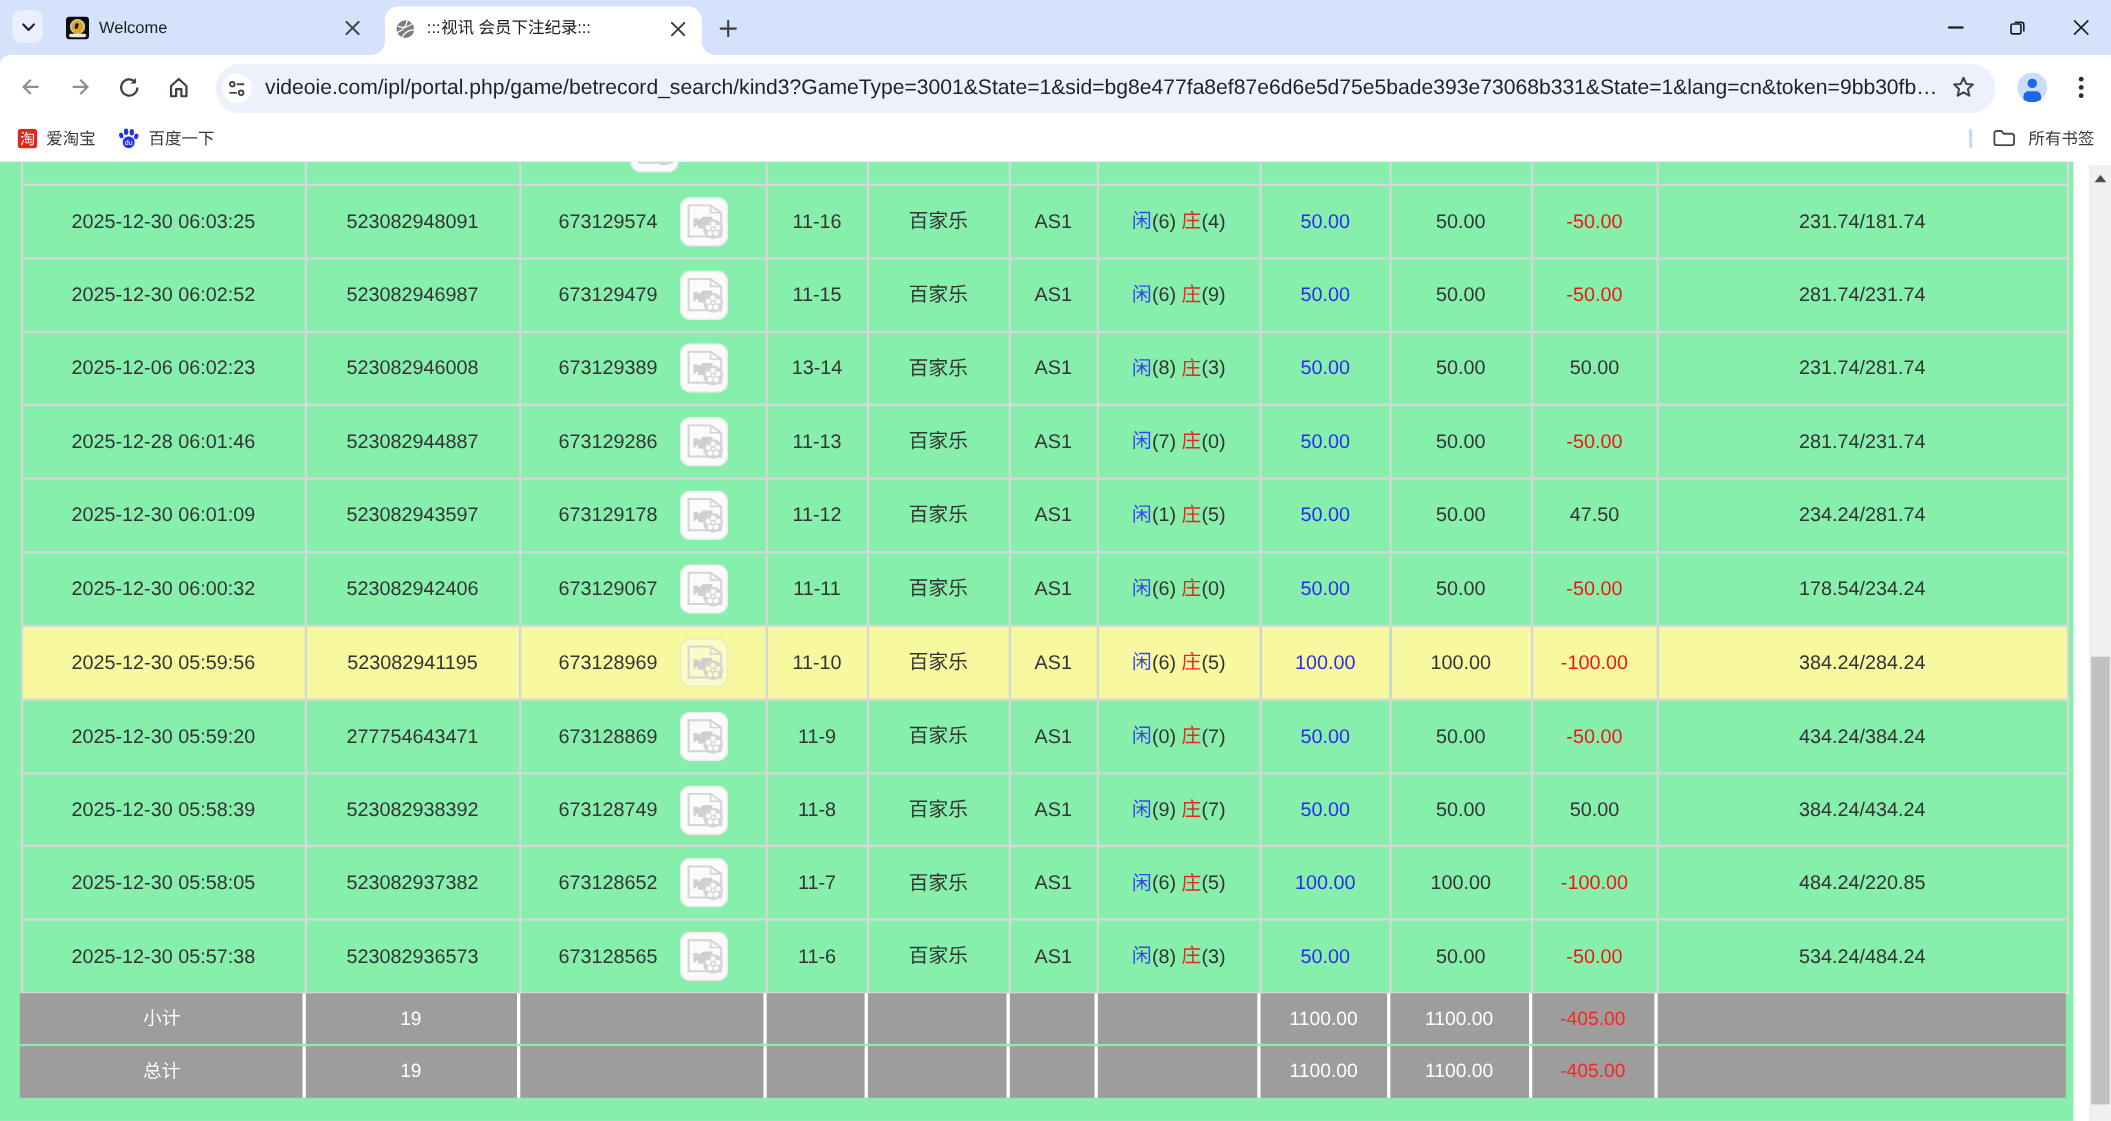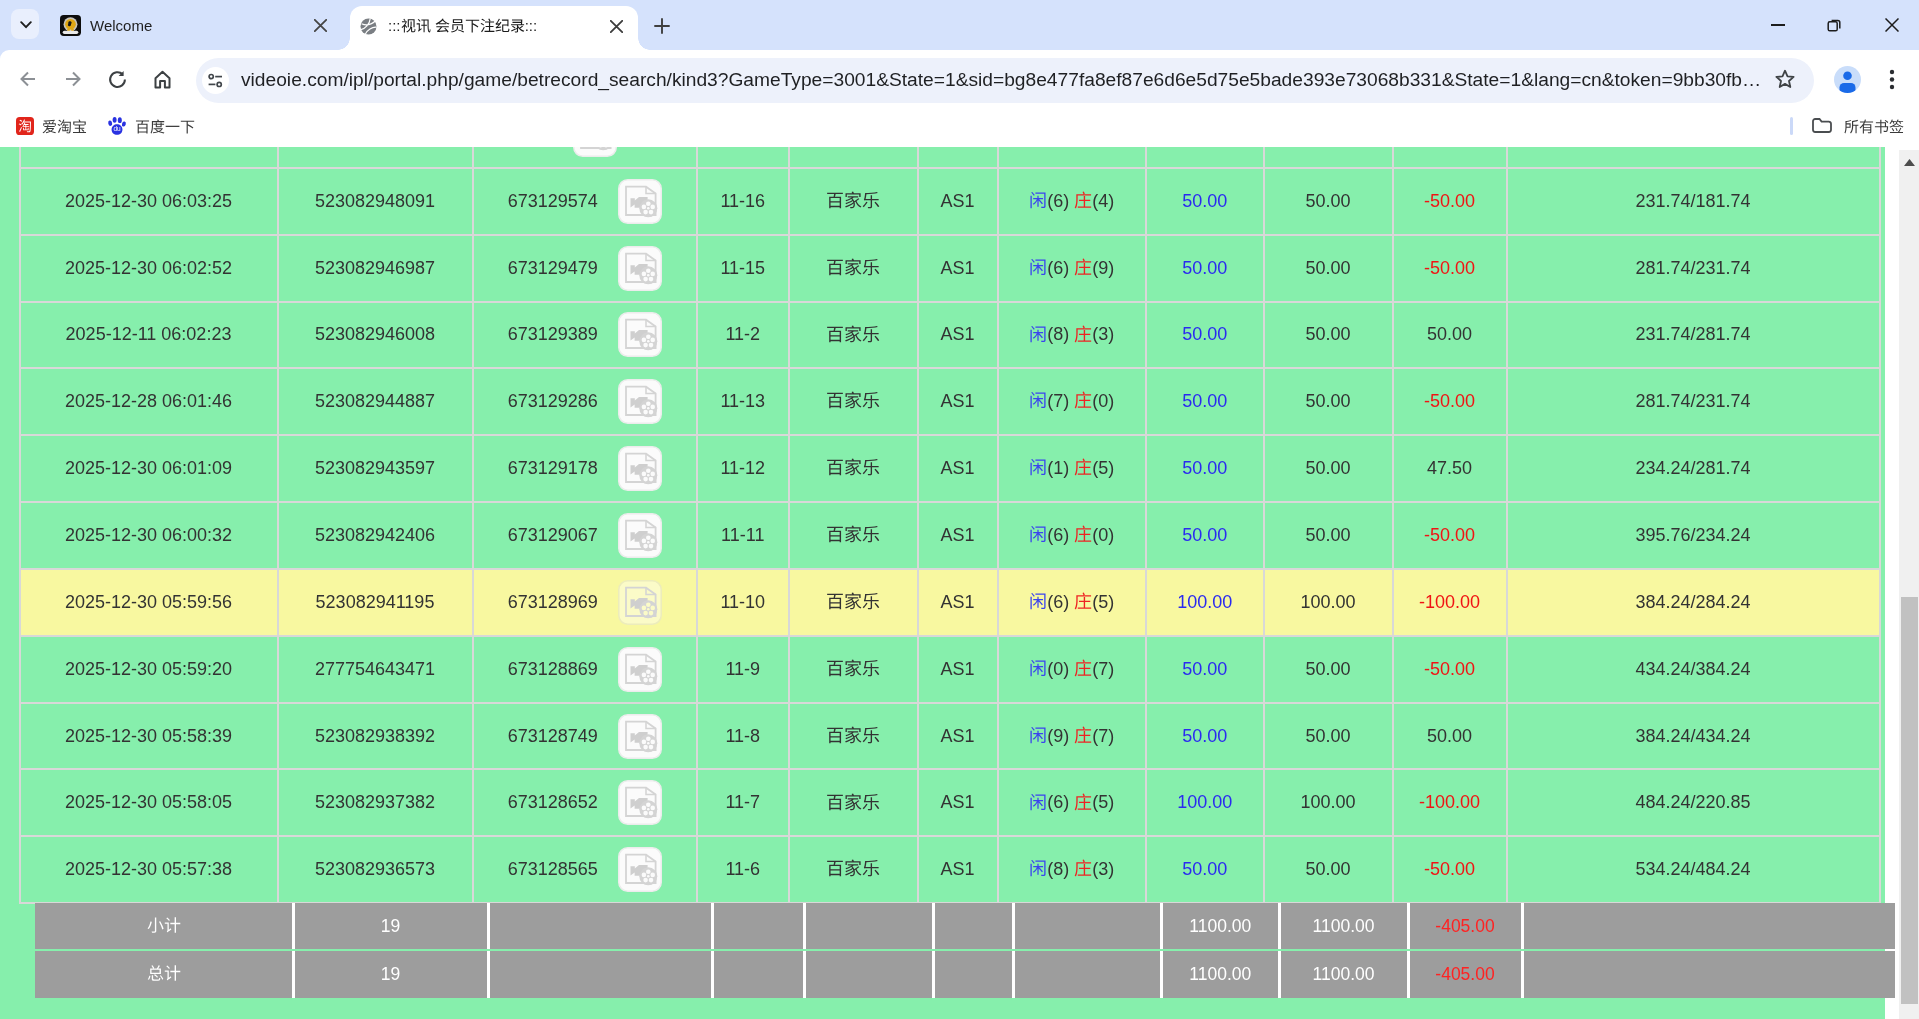--- a/index.html
+++ b/index.html
@@ -7,21 +7,21 @@
 .icn{position:absolute}
 #content{position:absolute;left:0;top:147px;width:1885px;height:872px;background:#86efac;overflow:hidden}
 #bt{border-collapse:collapse;table-layout:fixed;width:1860px;margin-left:18.5px;margin-top:-47px;
   font-size:18px;color:#333}
 #bt td{border:2px solid #d8d8d8;text-align:center;vertical-align:middle;padding:0;
   white-space:nowrap;overflow:hidden}
 #bt tr.r{height:66.85px}
 #bt .blue{color:#2a2af0}
 .gid{margin-right:20px;vertical-align:middle}
 .vicon{vertical-align:middle}
-.gray{position:absolute;left:35px;width:1860px;background:#9d9d9d}
+.gray{position:absolute;left:18px;width:1860px;background:#9d9d9d}
 .vsep{position:absolute;top:0;bottom:0;width:3px;background:#fff}
 .sct{position:absolute;transform:translate(-50%,-50%);font-size:17.5px;white-space:nowrap}
 </style></head><body>
 <svg width="0" height="0" style="position:absolute">
     <defs>
       <path id="z0" d="M92 107C145 133 215 174 249 201L297 143C261 116 192 78 140 55ZM36 379C87 403 155 441 188 467L234 407C200 383 131 348 81 326ZM65 890 134 938C178 845 231 722 270 618L209 571C167 684 107 813 65 890ZM423 39C378 163 304 286 219 366C238 376 268 397 281 409C320 367 359 315 395 257H851C846 685 838 843 810 876C800 889 790 892 771 892C748 892 689 891 624 886C637 906 646 936 648 956C704 959 764 961 799 957C833 954 855 945 876 915C910 869 918 711 924 229C924 219 924 190 924 190H433C456 147 477 103 494 58ZM355 629V817H754V629H689V758H586V585H795V525H586V426H750V366H480C493 341 505 316 515 291L452 275C423 349 377 426 326 478C343 485 372 499 386 508C406 485 426 457 446 426H520V525H304V585H520V758H417V629Z"></path>
       <path id="z1" d="M838 53C663 82 356 100 109 105C115 122 123 147 125 165C371 162 676 144 863 114ZM733 144C715 185 684 244 656 286H551C541 251 524 199 507 159L449 177C461 211 475 252 484 286H325C315 252 295 203 277 165L221 187C234 217 248 254 258 286H83V453H147V350H855V453H921V286H725C750 250 777 206 800 166ZM406 673H706C670 717 622 754 566 784C503 754 448 716 406 673ZM364 375C359 405 353 435 346 463H155V527H328C276 695 186 816 42 892C56 906 81 936 89 951C198 887 279 800 338 687C380 738 433 782 494 818C421 848 338 869 254 882C265 897 283 928 289 945C386 926 482 898 566 856C662 900 772 930 889 946C898 926 915 896 929 880C825 869 726 847 639 815C710 768 769 709 809 635L769 605L756 608H374C384 582 394 555 402 527H847V463H419C426 438 431 412 436 385Z"></path>
       <path id="z2" d="M614 709C668 754 738 816 773 853L828 809C792 773 720 713 667 671ZM430 50C448 85 469 129 484 165H83V376H158V236H839V360H161V431H457V588H187V658H457V861H66V931H935V861H538V658H817V588H538V431H839V376H916V165H570C554 127 526 73 503 32Z"></path>
       <path id="z3" d="M177 317V961H253V896H759V961H837V317H497C510 272 524 218 536 167H937V94H64V167H449C442 217 431 273 420 317ZM253 639H759V826H253ZM253 570V387H759V570Z"></path>
       <path id="z4" d="M386 236V323H225V385H386V551H775V385H937V323H775V236H701V323H458V236ZM701 385V491H458V385ZM757 677C713 729 651 770 579 802C508 769 450 727 408 677ZM239 615V677H369L335 691C376 747 431 794 497 833C403 863 298 881 192 890C203 907 217 936 222 954C347 940 469 915 576 873C675 917 792 945 918 960C927 941 946 911 962 895C852 885 749 865 660 834C748 787 821 723 867 637L820 612L807 615ZM473 53C487 79 502 111 513 139H126V412C126 561 119 775 37 926C56 932 89 948 104 960C188 802 201 571 201 411V210H948V139H598C586 107 566 67 548 35Z"></path>
@@ -275,36 +275,36 @@
               <use href="#z20" x="0"></use>
             </svg>(6) <svg width="18" height="18" viewBox="0 0 1000 1000" style="vertical-align:-0.12em;" fill="#ee2222">
               <use href="#z21" x="0"></use>
             </svg>(9)</td>
           <td class="blue">50.00</td>
           <td>50.00</td>
           <td style="color:#f01414">-50.00</td>
           <td>281.74/231.74</td>
         </tr>
         <tr class="r">
-          <td>2025-12-11 06:02:23</td>
+          <td>2025-12-06 06:02:23</td>
           <td>523082946008</td>
           <td><span class="gid">673129389</span><svg class="vicon" width="44" height="45" viewBox="0 0 44 45">
               <rect x="0.75" y="0.75" width="42.5" height="43.5" rx="9" fill="#fbfbfb" stroke="#ececec" stroke-width="1.5"></rect>
               <path d="M8 7.7 H28 L37.6 14.4 V36 H8 Z" fill="none" stroke="#d4d4d4" stroke-width="1.8"></path>
               <path d="M28 7.7 V14.4 H37.6" fill="none" stroke="#d4d4d4" stroke-width="1.5"></path>
               <path d="M12.5 19.3 h4.3 v2.2 l4.2 -3.5 h8.6 v10.8 h-13 v-3.4 l-4.1 3 z" fill="#cfcfcf"></path>
               <circle cx="30.3" cy="29.3" r="9" fill="#d4d4d4"></circle>
               <circle cx="30.3" cy="29.3" r="1.3" fill="#fbfbfb"></circle>
               <circle cx="30.3" cy="24.7" r="2.3" fill="#fbfbfb"></circle>
               <circle cx="34.7" cy="27.9" r="2.3" fill="#fbfbfb"></circle>
               <circle cx="33" cy="33.1" r="2.3" fill="#fbfbfb"></circle>
               <circle cx="27.6" cy="33.1" r="2.3" fill="#fbfbfb"></circle>
               <circle cx="25.9" cy="27.9" r="2.3" fill="#fbfbfb"></circle>
             </svg></td>
-          <td>11-2</td>
+          <td>13-14</td>
           <td><svg width="54" height="18" viewBox="0 0 3000 1000" style="vertical-align:-0.12em;" fill="#333">
               <use href="#z3" x="0"></use>
               <use href="#z18" x="1000"></use>
               <use href="#z19" x="2000"></use>
             </svg></td>
           <td>AS1</td>
           <td><svg width="18" height="18" viewBox="0 0 1000 1000" style="vertical-align:-0.12em;" fill="#3a43ee">
               <use href="#z20" x="0"></use>
             </svg>(8) <svg width="18" height="18" viewBox="0 0 1000 1000" style="vertical-align:-0.12em;" fill="#ee2222">
               <use href="#z21" x="0"></use>
@@ -404,21 +404,21 @@
             </svg></td>
           <td>AS1</td>
           <td><svg width="18" height="18" viewBox="0 0 1000 1000" style="vertical-align:-0.12em;" fill="#3a43ee">
               <use href="#z20" x="0"></use>
             </svg>(6) <svg width="18" height="18" viewBox="0 0 1000 1000" style="vertical-align:-0.12em;" fill="#ee2222">
               <use href="#z21" x="0"></use>
             </svg>(0)</td>
           <td class="blue">50.00</td>
           <td>50.00</td>
           <td style="color:#f01414">-50.00</td>
-          <td>395.76/234.24</td>
+          <td>178.54/234.24</td>
         </tr>
         <tr class="r" style="background:#f8f8a0">
           <td>2025-12-30 05:59:56</td>
           <td>523082941195</td>
           <td><span class="gid">673128969</span><svg class="vicon" width="44" height="45" viewBox="0 0 44 45">
               <rect x="0.75" y="0.75" width="42.5" height="43.5" rx="9" fill="#fbfbc8" stroke="#ececbc" stroke-width="1.5"></rect>
               <path d="M8 7.7 H28 L37.6 14.4 V36 H8 Z" fill="none" stroke="#d4d4d4" stroke-width="1.8"></path>
               <path d="M28 7.7 V14.4 H37.6" fill="none" stroke="#d4d4d4" stroke-width="1.5"></path>
               <path d="M12.5 19.3 h4.3 v2.2 l4.2 -3.5 h8.6 v10.8 h-13 v-3.4 l-4.1 3 z" fill="#cfcfcf"></path>
               <circle cx="30.3" cy="29.3" r="9" fill="#d4d4d4"></circle>

